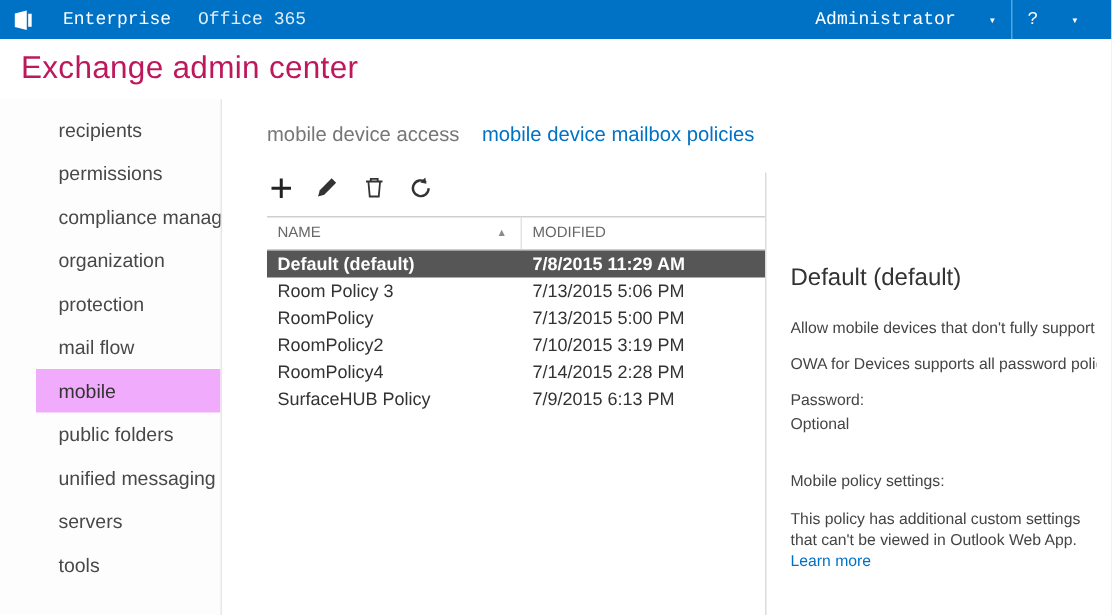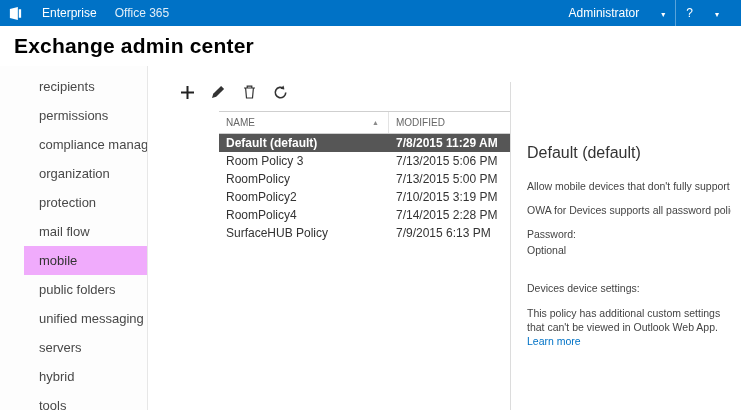--- a/index.html
+++ b/index.html
@@ -7,34 +7,34 @@
   body {
     font-family:"Liberation Sans","DejaVu Sans",sans-serif;
     background:#fff; overflow:hidden; color:#333;
   }
   .page { width:741px; height:410px; outline:1px solid #c9c9c9; display:flex; flex-direction:column; }
 
   
   .topbar {
     height:26px; background:#0072c6; color:#fff; flex:0 0 26px;
     display:flex; align-items:flex-start; justify-content:space-between;
-    padding:0 12px 0 8px; font-size:12px;
+    padding:0 12px 0 8px; font-size:12px;font-family:Liberation Mono, monospace;
   }
   .topbar-left { display:flex; align-items:center; height:100%; }
   .logo { display:flex; align-items:center; margin-right:10px; cursor:pointer; }
   .brand-tab { padding:0 9px; cursor:pointer; color:#fff; line-height:26px; }
   .brand-tab.secondary { color:rgba(255,255,255,0.88); }
   .topbar-right { display:flex; align-items:center; height:100%; }
   .menu-chunk { display:flex; align-items:center; cursor:pointer; padding:0 10px; height:100%;gap:16px; }
   .menu-chunk.with-sep { border-left:1px solid rgba(255,255,255,0.35); }
   .caret { font-size:8px; margin-left:6px; position:relative; top:1px; }
 
   
   .app-header { height:40px; flex:0 0 40px; display:flex; align-items:center; padding-left:14px; background:#fff; }
-  .app-header h1 { font-size:21px; font-weight:bold; color:#000000; letter-spacing:0.2px; }
+  .app-header h1 { font-size:21px; font-weight:normal; color:#be185d; letter-spacing:0.2px; }
 
   
   .body-row { flex:1; display:flex; min-height:0; }
 
   .sidebar { width:148px; flex:0 0 148px; padding-top:6px; border-right:1px solid #e7e7e7; background:#fdfdfd; overflow:hidden; }
   .nav-item { font-size:13px; line-height:15px; color:#484848; padding:7px 6px 7px 15px; cursor:pointer; white-space:nowrap;margin-left:24px; }
   .nav-item.selected { background:#f0abfc; color:#333; }
 
   .main { flex:1; display:flex; flex-direction:column; min-width:0; padding-top:16px; }
 
@@ -43,21 +43,21 @@
   .tab.active { color:#0072c6; }
 
   .content-row { flex:1; display:flex; min-height:0; }
 
   .list-pane { width:362px; flex:0 0 362px; padding-left:30px; display:flex; flex-direction:column; }
 
   .toolbar { display:flex; align-items:center; gap:13px; margin-bottom:9px; height:20px; }
   .tool-btn { width:18px; height:18px; display:flex; align-items:center; justify-content:center; cursor:pointer; }
   .tool-btn svg { display:block; }
 
-  .table { border-top:1px solid #cfcfcf; font-size:12px;margin-left:41px; }
+  .table { border-top:1px solid #cfcfcf; font-size:12px; }
   .thead { display:flex; border-bottom:1px solid #cfcfcf; color:#666; font-size:10px; }
   .th { padding:5px 7px; }
   .th-name { width:170px; border-right:1px solid #e3e3e3; display:flex; justify-content:space-between; align-items:center; cursor:pointer; }
   .th-mod { flex:1; cursor:pointer; }
   .sort-arrow { font-size:7px; color:#8a8a8a; margin-right:2px; }
   .trow { display:flex; cursor:pointer; color:#333; }
   .trow .td { padding:2px 7px; line-height:14px; white-space:nowrap; overflow:hidden; }
   .td-name { width:170px; }
   .td-mod { flex:1; }
   .trow.selected { background:#565656; color:#fff; font-weight:bold; }
@@ -112,26 +112,29 @@
       <div class="nav-item">recipients</div>
       <div class="nav-item">permissions</div>
       <div class="nav-item">compliance management</div>
       <div class="nav-item">organization</div>
       <div class="nav-item">protection</div>
       <div class="nav-item">mail flow</div>
       <div class="nav-item selected">mobile</div>
       <div class="nav-item">public folders</div>
       <div class="nav-item">unified messaging</div>
       <div class="nav-item">servers</div>
-      <div class="nav-item">hybrid</div>
       <div class="nav-item">tools</div>
     </nav>
 
     <main class="main">
 
+      <div class="tabs">
+        <a class="tab">mobile device access</a>
+        <a class="tab active">mobile device mailbox policies</a>
+      </div>
 
       <div class="content-row">
 
         <section class="list-pane">
 
           <div class="toolbar">
             <span class="tool-btn">
               <svg width="15" height="15" viewBox="0 0 15 15">
                 <path d="M7.5 1v13M1 7.5h13" stroke="#222" stroke-width="2"></path>
               </svg>
@@ -194,21 +197,21 @@
 
         <aside class="details-pane">
           <h2 class="details-title">Default (default)</h2>
 
           <p class="d-line mb10">Allow mobile devices that don't fully support policies to</p>
           <p class="d-line mb10">OWA for Devices supports all password policies and wo</p>
 
           <p class="d-line mb4">Password:</p>
           <p class="d-line mb24">Optional</p>
 
-          <p class="d-line mb4">Devices device settings:</p>
+          <p class="d-line mb4">Mobile policy settings:</p>
 
           <p class="d-note">
             <span>This policy has additional custom settings that can't be viewed in Outlook Web App.</span>
             <a class="link">Learn more</a>
           </p>
         </aside>
 
       </div>
     </main>
   </div>

